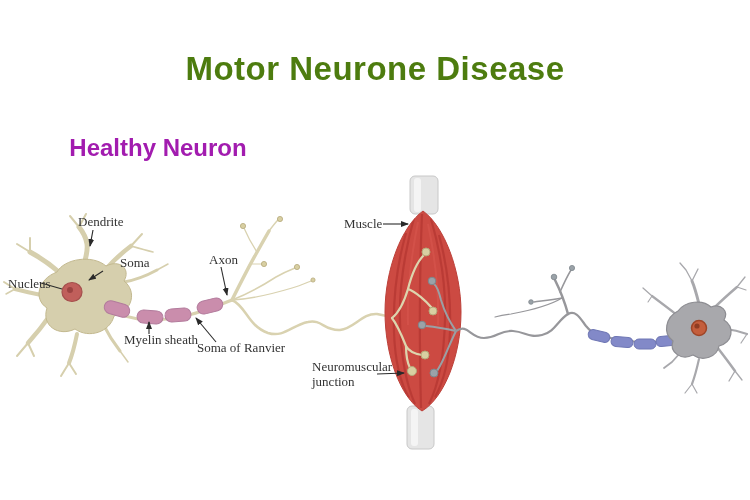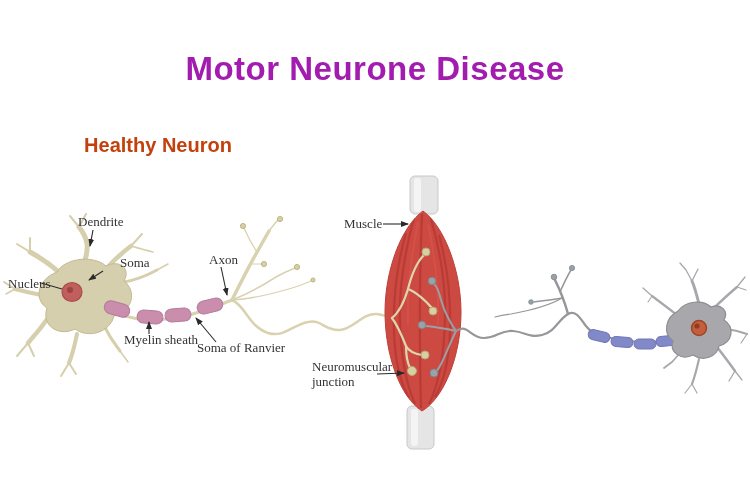--- a/index.html
+++ b/index.html
@@ -5,25 +5,25 @@
   html,body{margin:0;padding:0;}
   body{
     width:750px;height:500px;background:#ffffff;position:relative;
     font-family:"Liberation Sans", sans-serif;overflow:hidden;
   }
   #stage{position:absolute;inset:0;width:750px;height:500px;}
   svg{position:absolute;left:0;top:0;}
   .overlay{position:absolute;left:0;top:0;width:750px;height:500px;pointer-events:none;}
   .title{
     position:absolute;left:0;top:50px;width:750px;text-align:center;
-    font-size:33px;font-weight:bold;color:#a21caf;letter-spacing:0.5px;
+    font-size:33px;font-weight:bold;color:#4d7c0f;letter-spacing:0.5px;
   }
   .section-heading{
     position:absolute;top:134px;width:200px;text-align:center;
-    font-size:20px;font-weight:bold;color:#c2410c;
+    font-size:24px;font-weight:bold;color:#a21caf;
   }
   .heading-left{left:58px;}
   .heading-right{left:518px;}
   .lbl{
     position:absolute;font-size:13px;color:#333333;white-space:nowrap;line-height:1.15;font-family:Liberation Serif, serif;
   }
   .lbl-dendrite{left:78px;top:215px;}
   .lbl-soma{left:120px;top:256px;}
   .lbl-nucleus{left:8px;top:277px;}
   .lbl-axon{left:209px;top:253px;text-align:right;}

